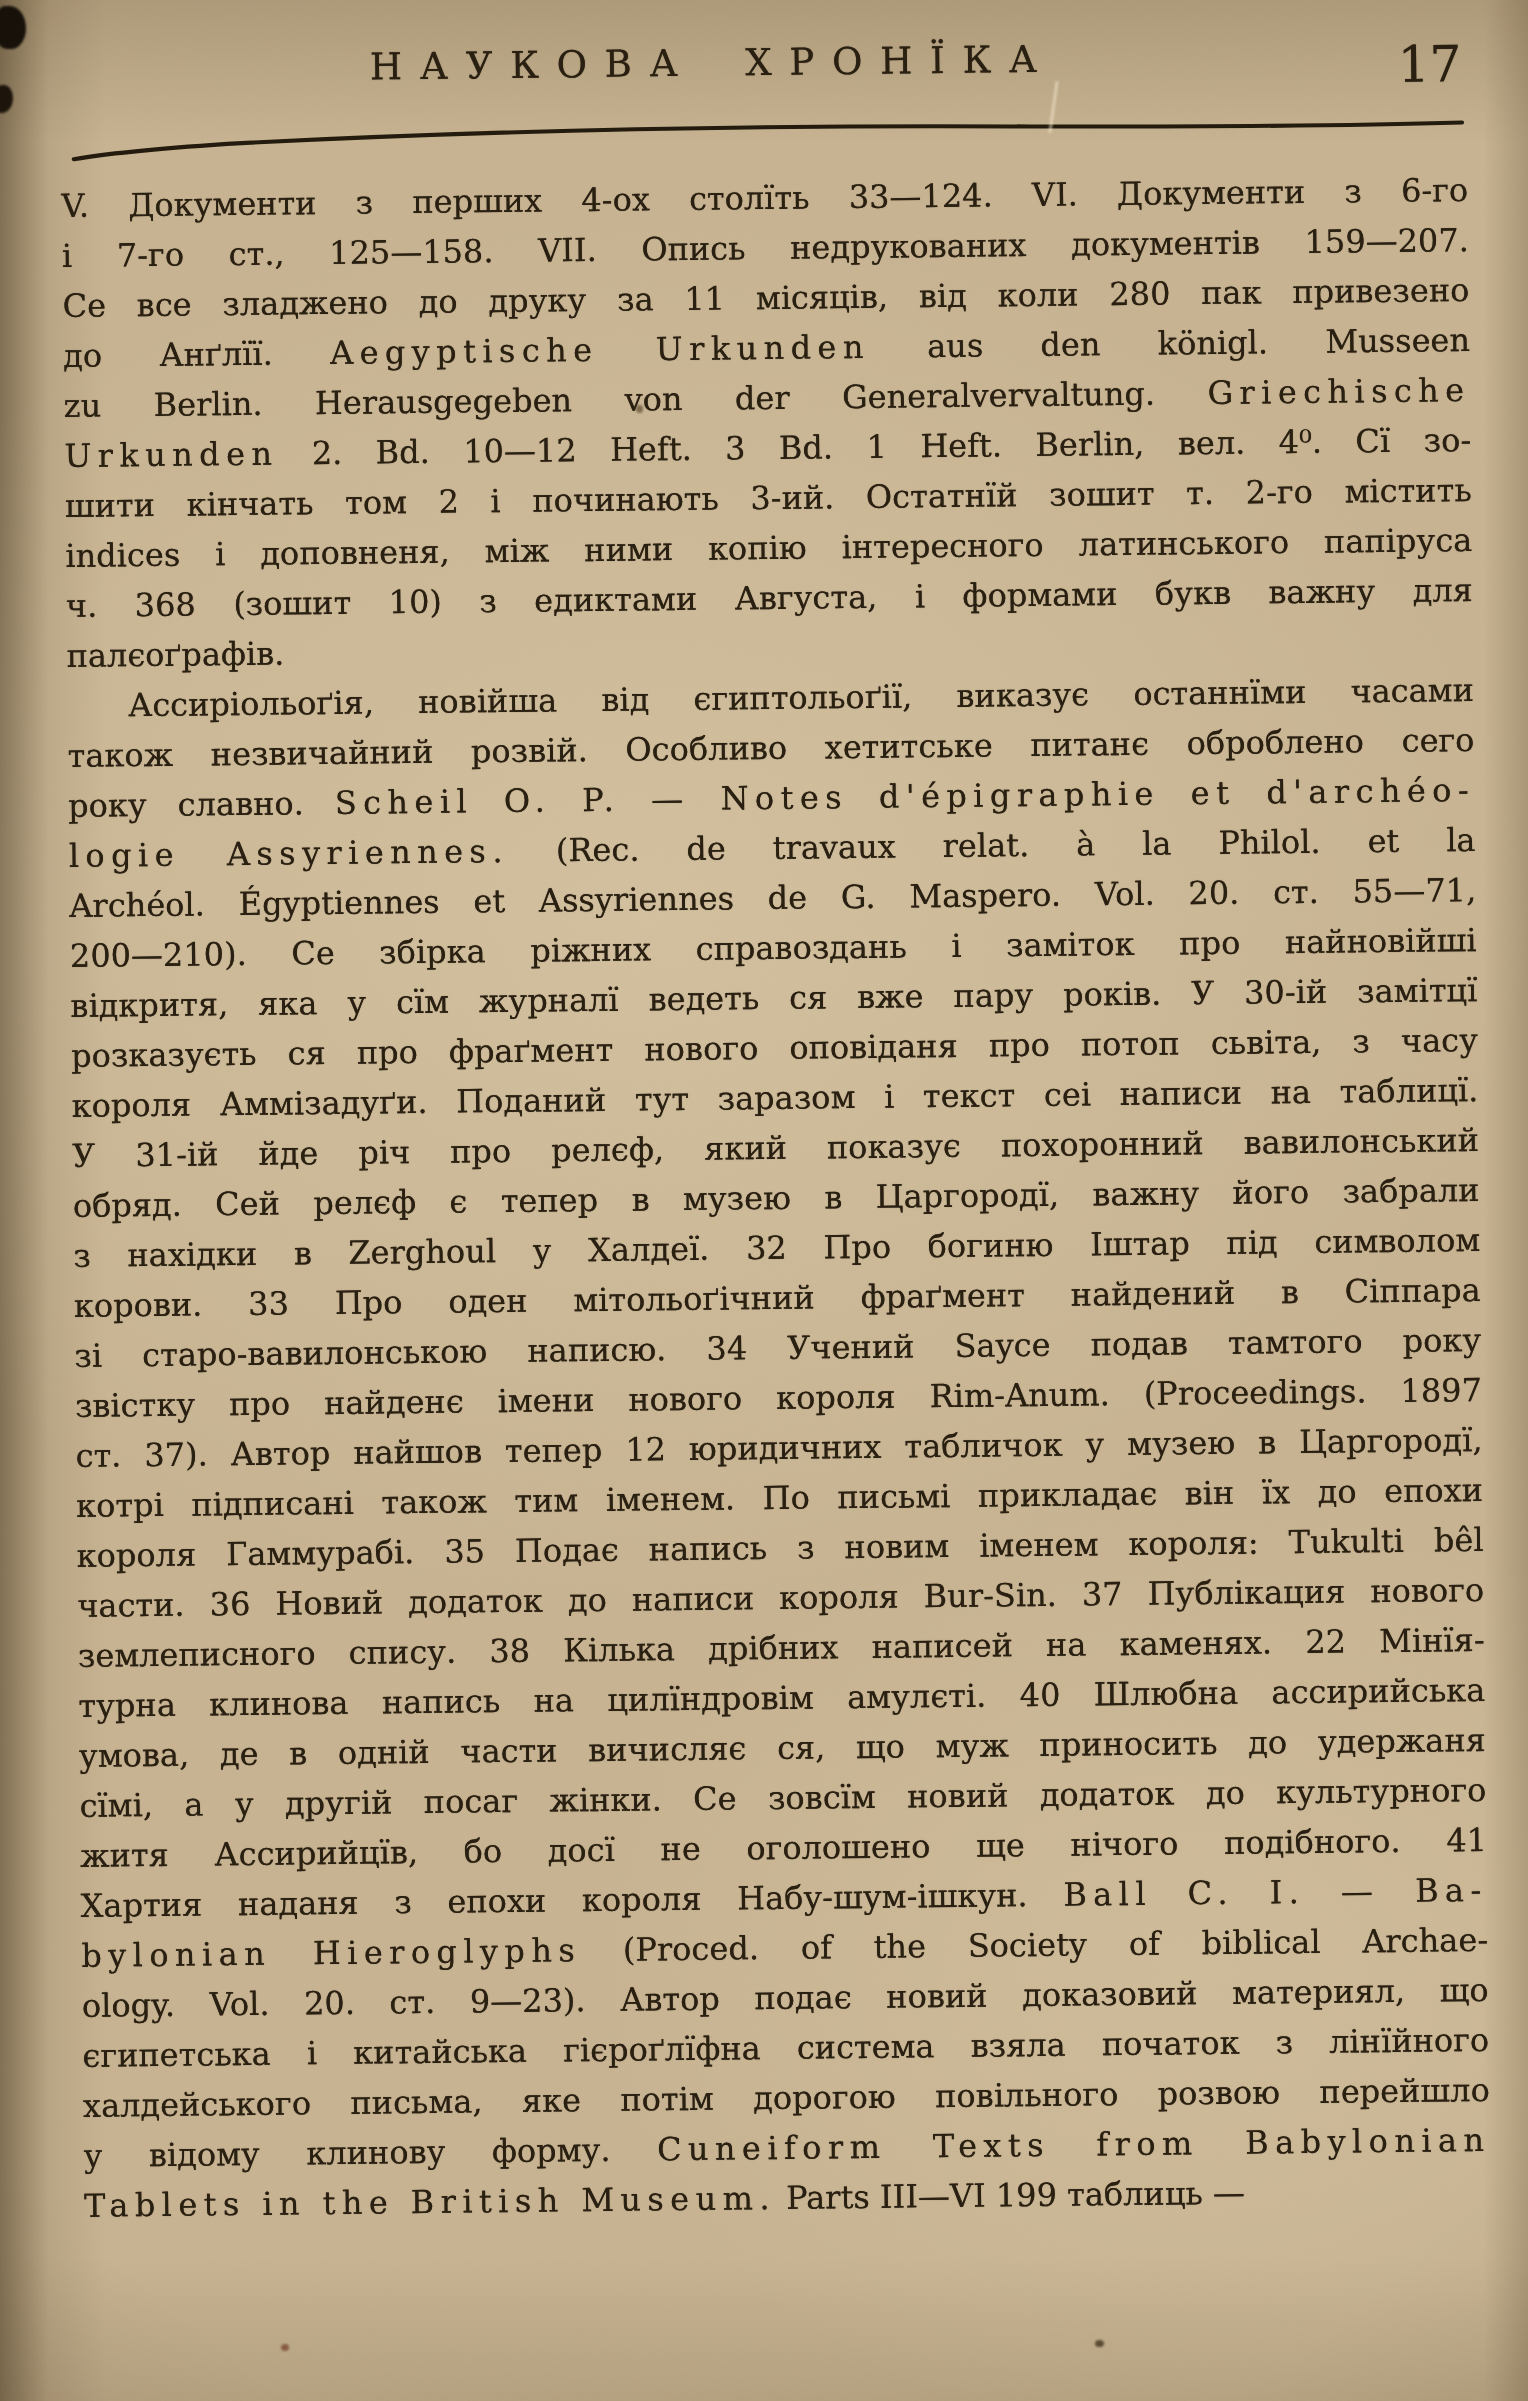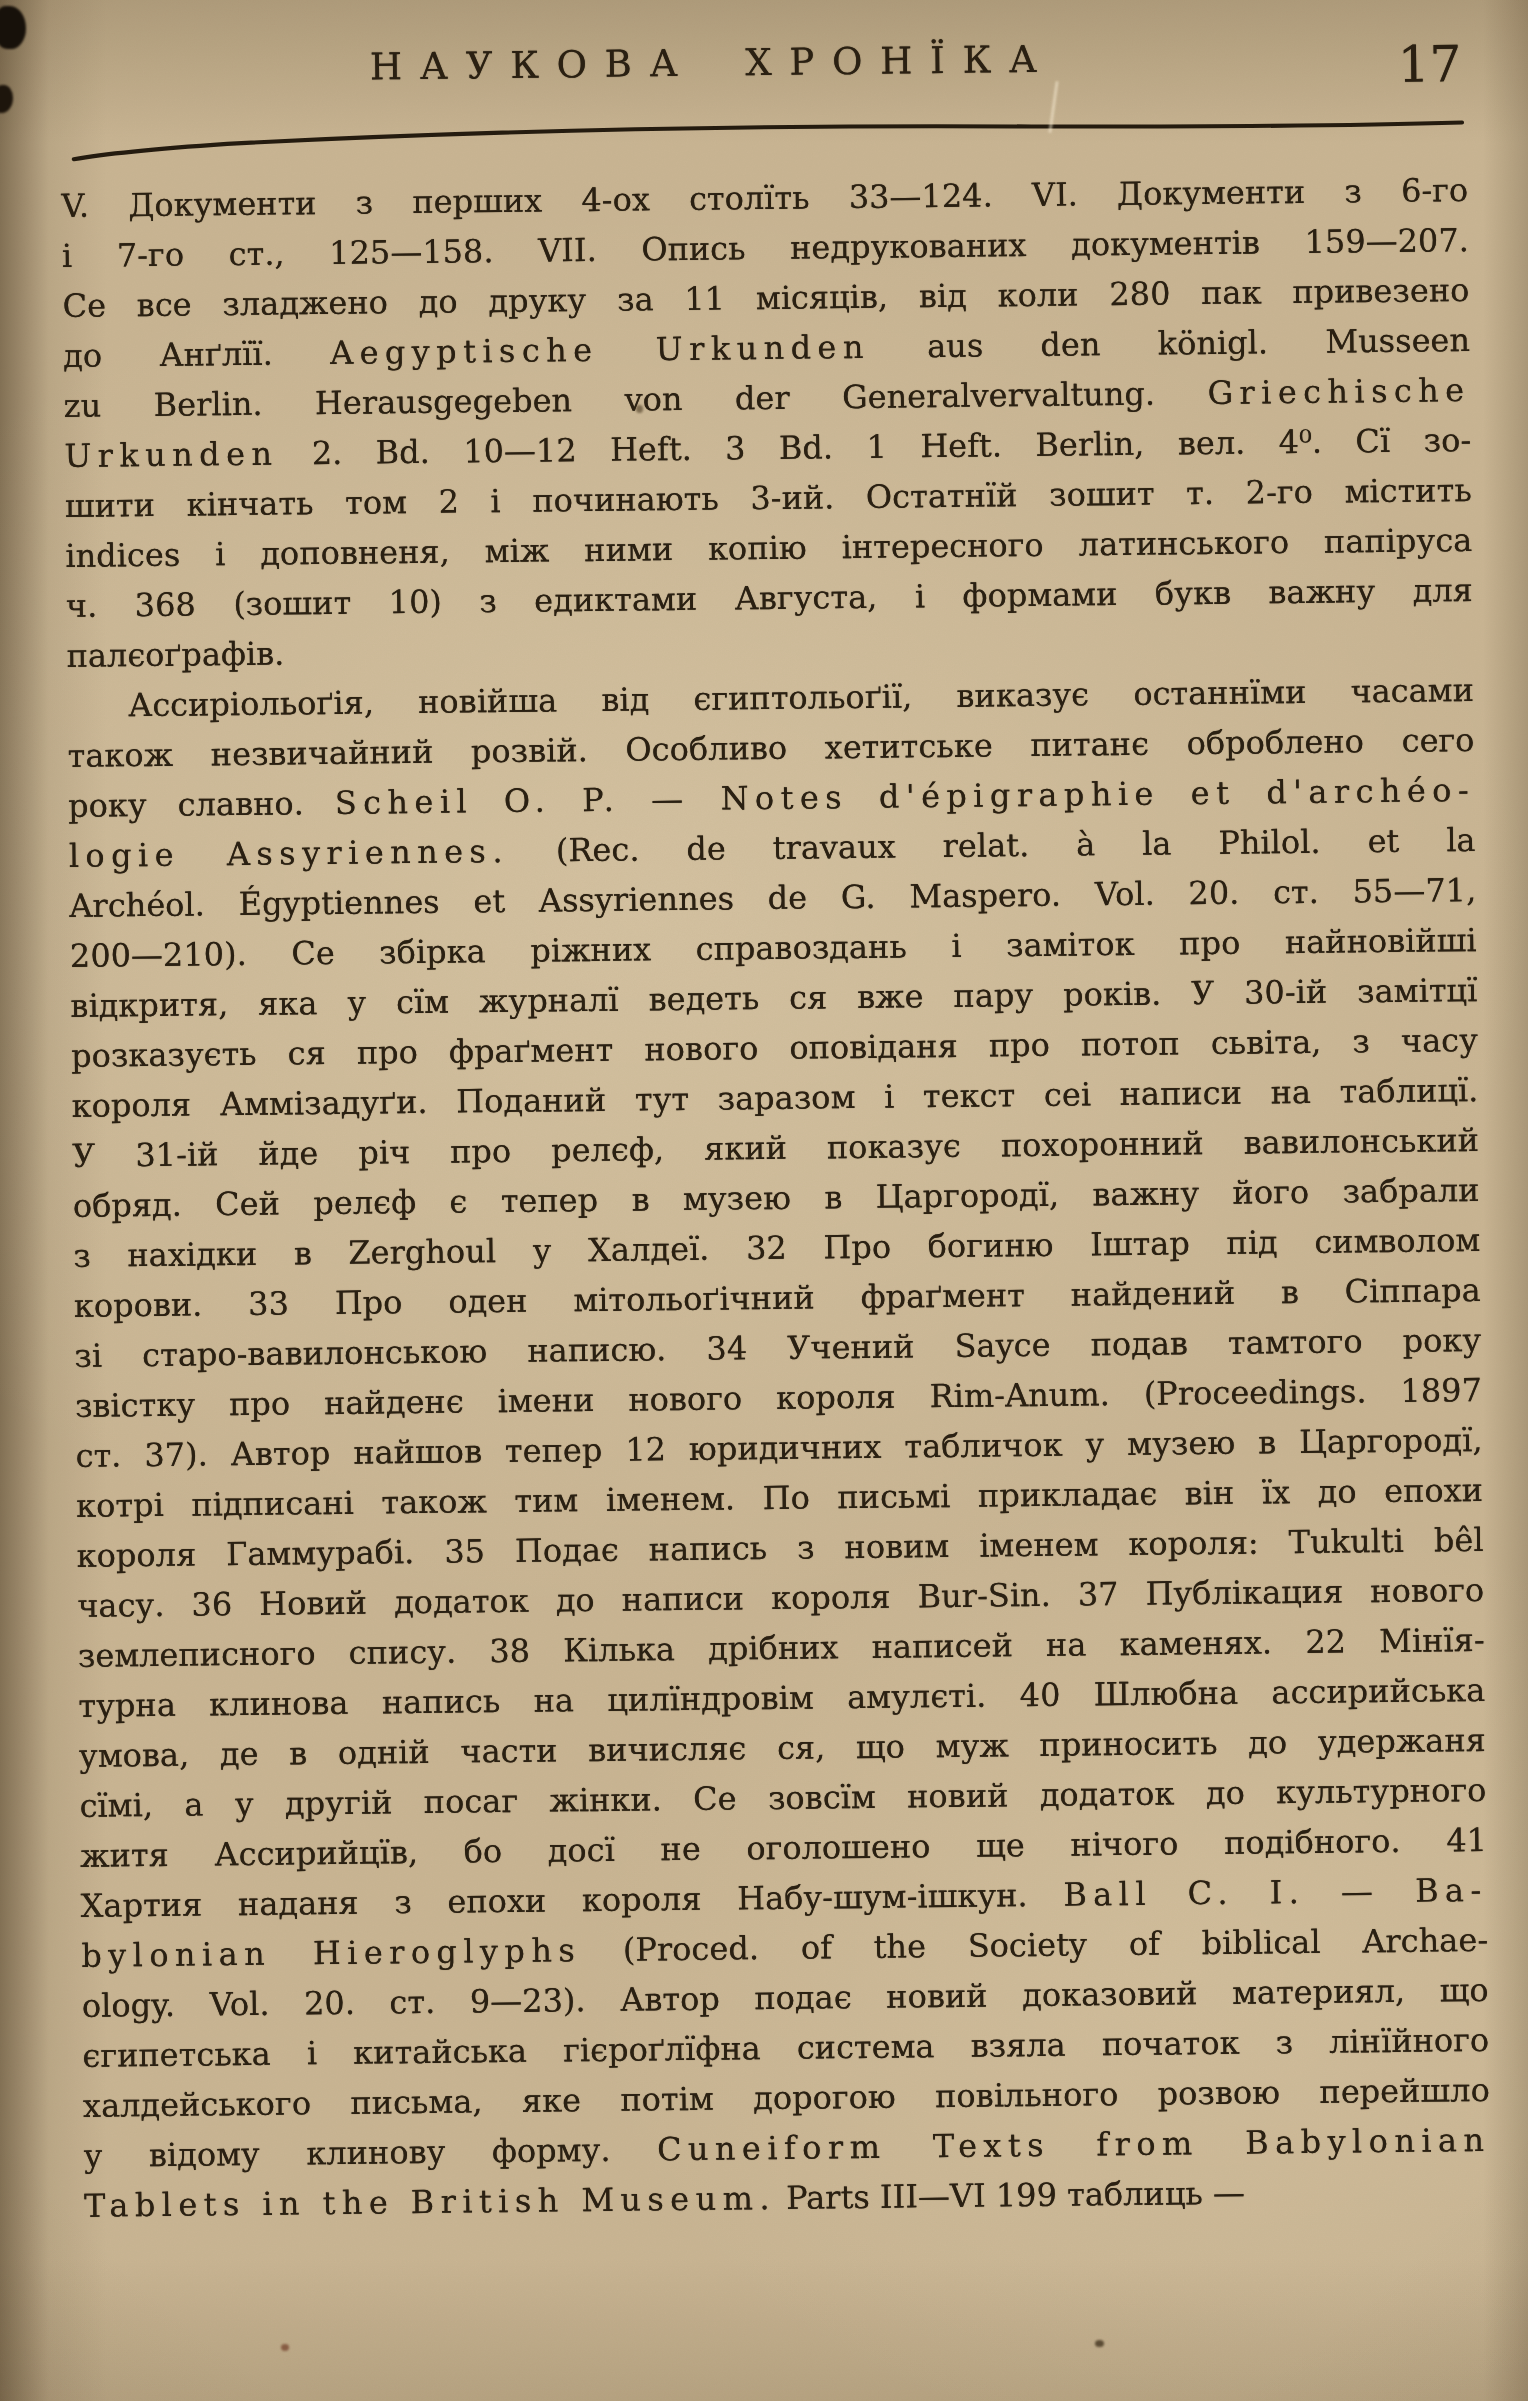--- a/index.html
+++ b/index.html
@@ -414,21 +414,21 @@
           <span>Подає</span>
           <span>напись</span>
           <span>з</span>
           <span>новим</span>
           <span>іменем</span>
           <span>короля:</span>
           <span>Tukulti</span>
           <span>bêl</span>
         </div>
         <div class="line">
-          <span>часу.</span>
+          <span>части.</span>
           <span>36</span>
           <span>Новий</span>
           <span>додаток</span>
           <span>до</span>
           <span>написи</span>
           <span>короля</span>
           <span>Bur-Sin.</span>
           <span>37</span>
           <span>Публікация</span>
           <span>нового</span>

